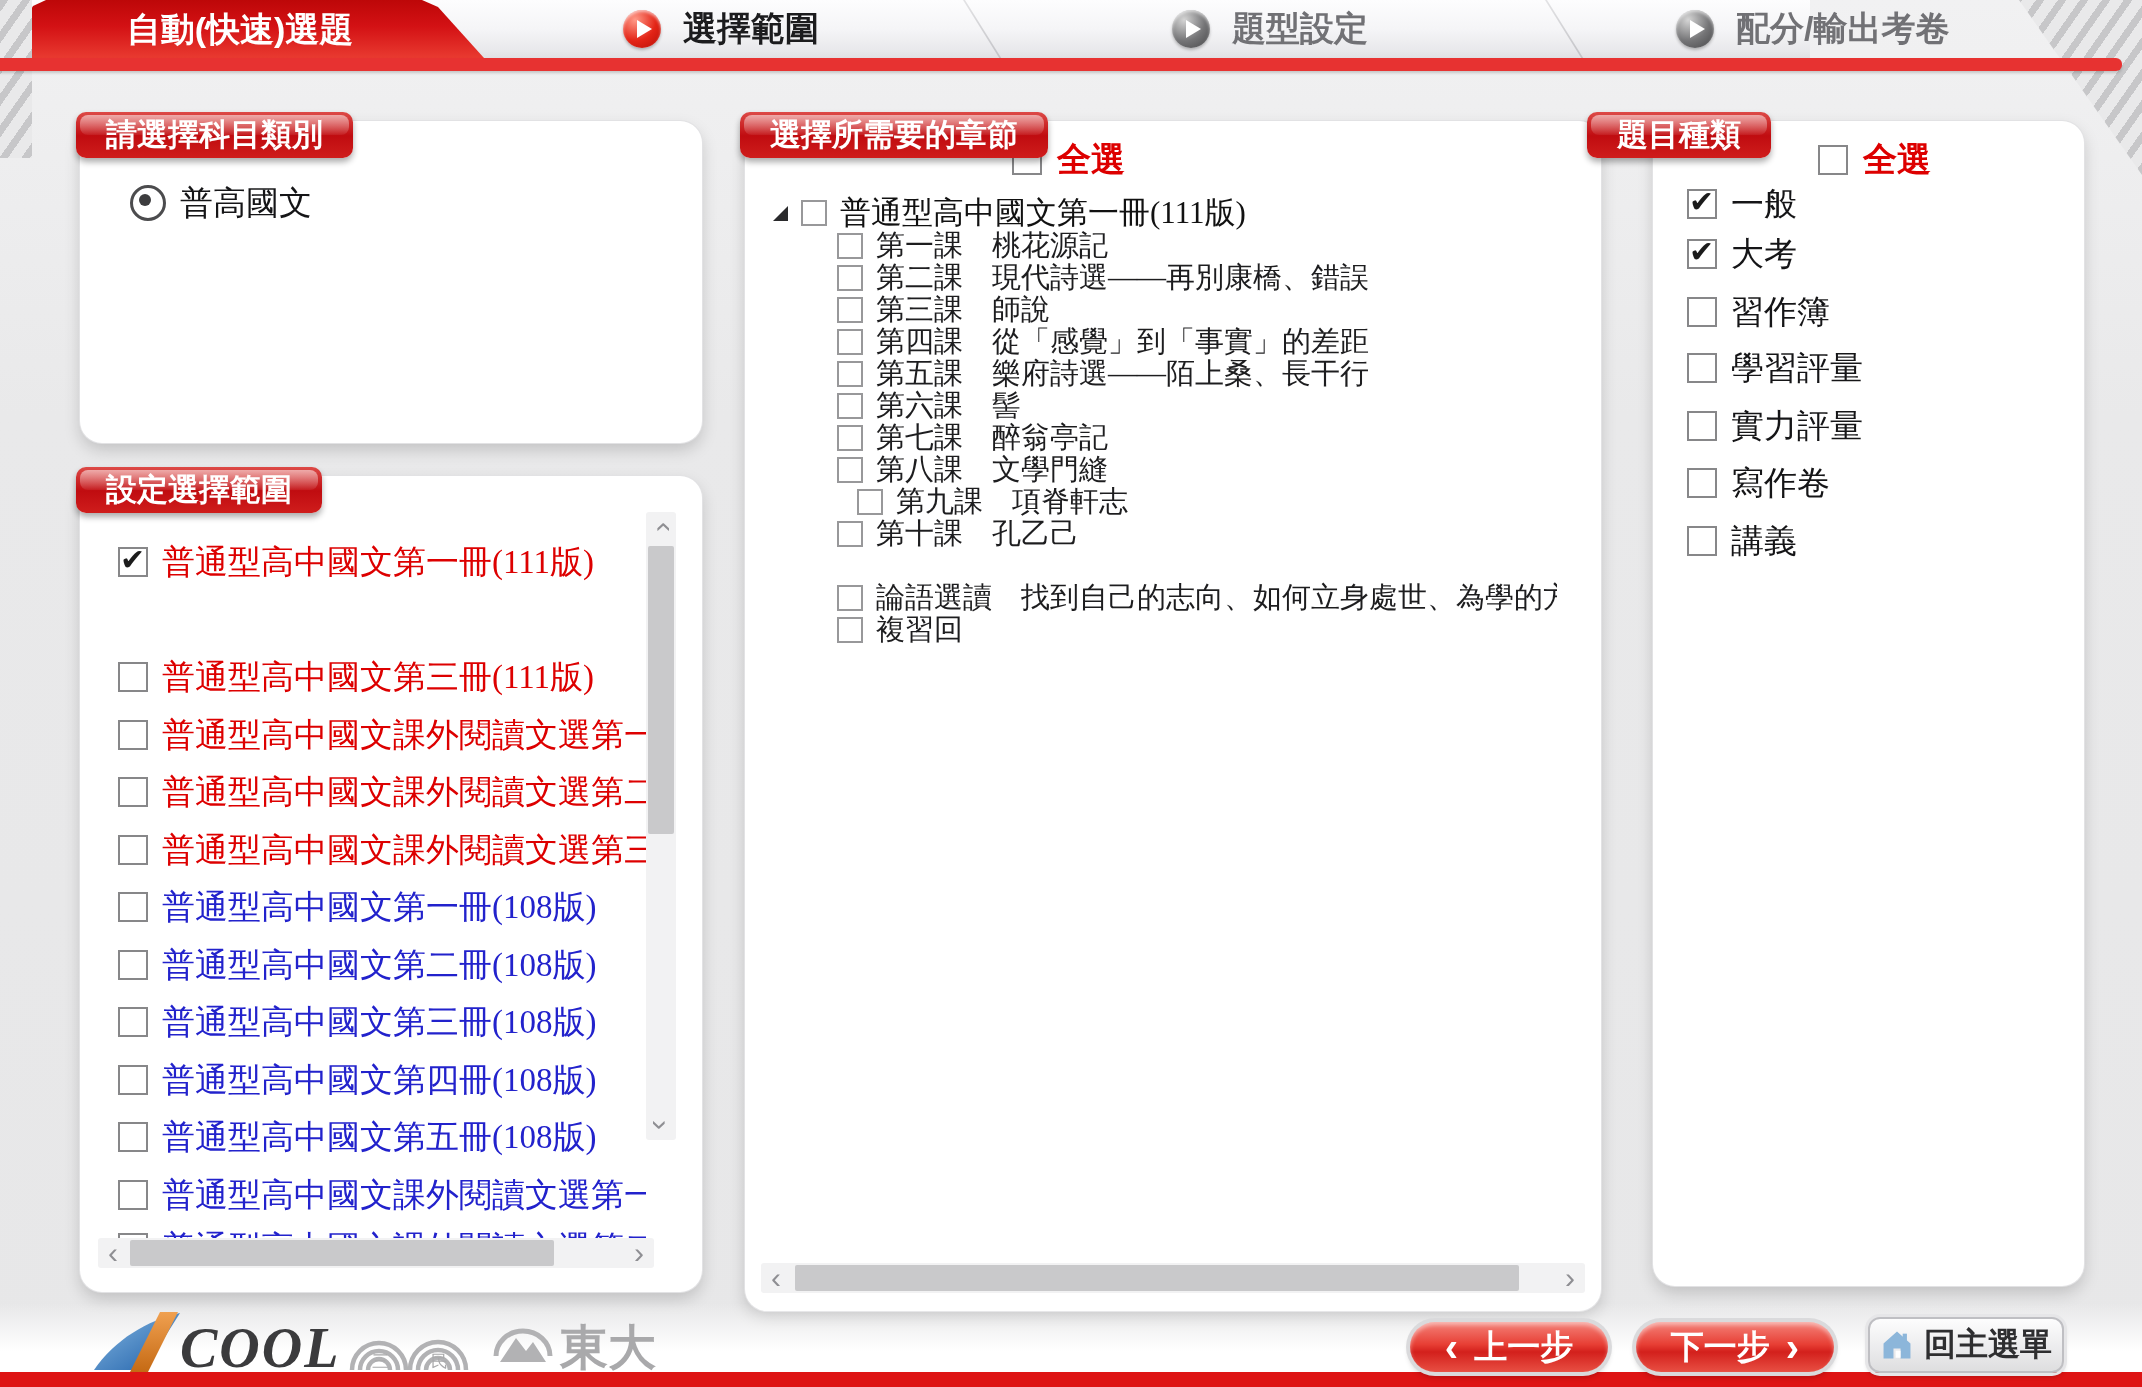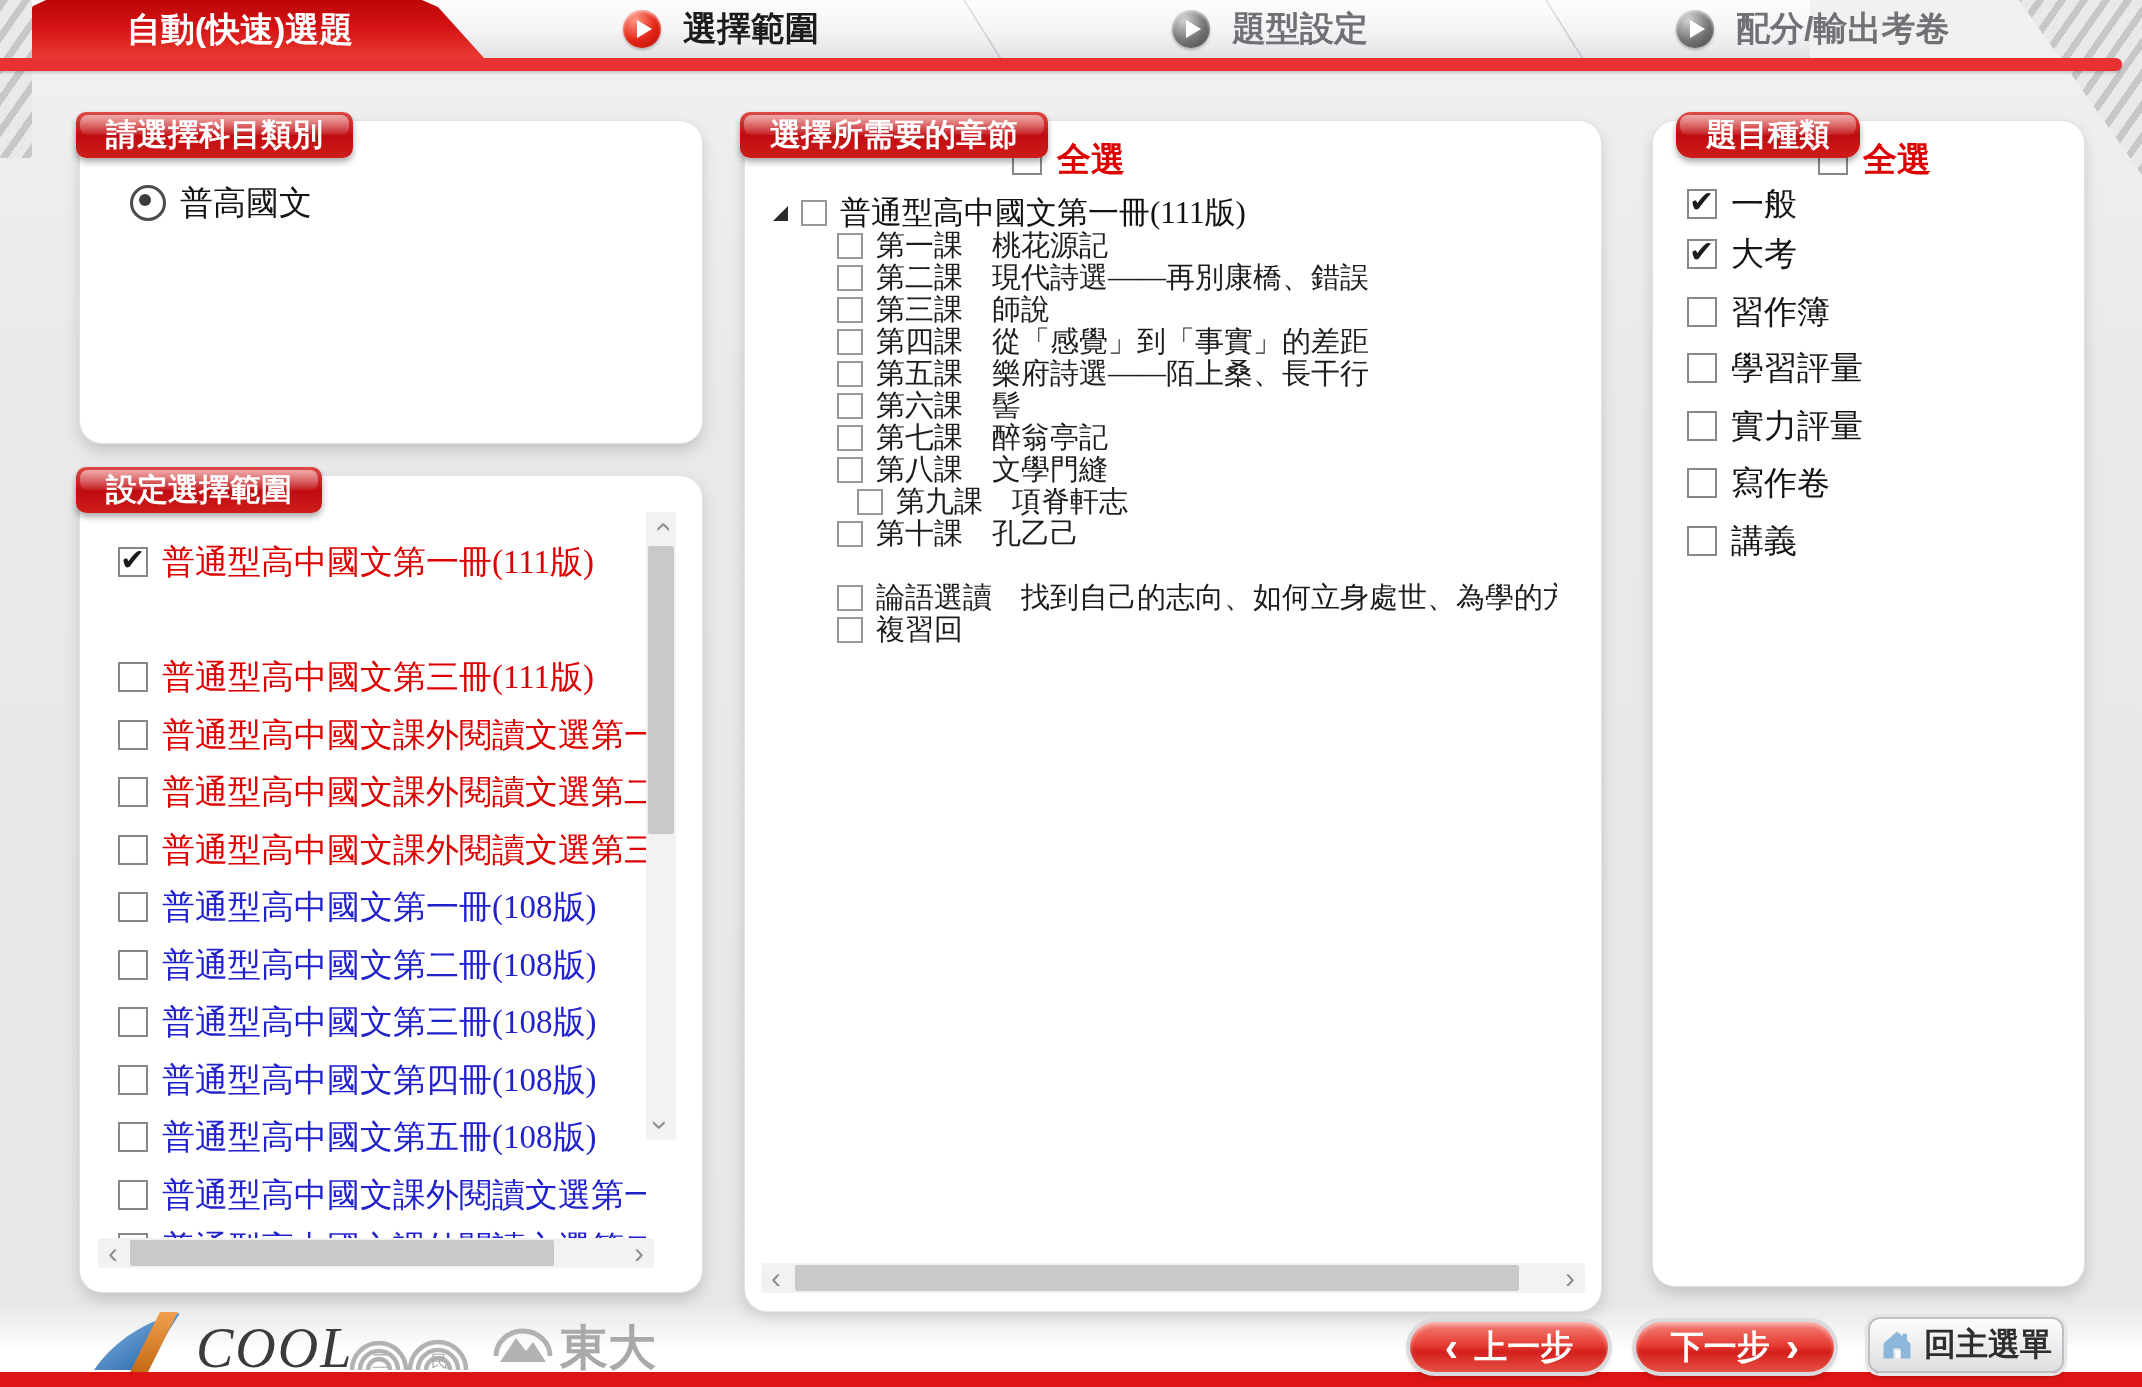--- a/index.html
+++ b/index.html
@@ -81,22 +81,22 @@
     background:linear-gradient(180deg,#f4837a 0%,#e73e34 45%,#d3201c 60%,#e84f43 100%);
     box-shadow:0 0 0 4px #dadadc,0 4px 6px rgba(0,0,0,.3),inset 0 3px 4px rgba(255,255,255,.45);
     display:flex;align-items:center;justify-content:center;gap:16px;}
   .pillbtn .blab{color:#fff;font-size:33px;font-weight:bold;}
   .pillbtn .barrow{color:#fff;font-size:40px;font-weight:bold;line-height:44px;}
   .homebtn{position:absolute;left:1868px;top:1317px;width:196px;height:56px;border-radius:12px;z-index:7;cursor:pointer;
     background:linear-gradient(180deg,#fdfdfd 0%,#ececee 55%,#dededf 100%);
     border:2px solid #bfbfc3;box-shadow:0 0 0 3px #e6e6e8,0 3px 5px rgba(0,0,0,.25);
     display:flex;align-items:center;justify-content:center;gap:10px;box-sizing:border-box;}
   .homebtn .blab{color:#2e2e30;font-size:32px;font-weight:bold;}
-  .logo-text-cool{position:absolute;left:196px;top:1316px;z-index:7;
-    font-family:"Liberation Serif","DejaVu Serif",serif;font-style:italic;font-weight:normal;
+  .logo-text-cool{position:absolute;left:180px;top:1316px;z-index:7;
+    font-family:"Liberation Serif","DejaVu Serif",serif;font-style:italic;font-weight:bold;
     font-size:56px;color:#3b3b3d;letter-spacing:2px;}
   .logo-text-dongda{position:absolute;left:560px;top:1316px;z-index:7;
     font-family:"Liberation Serif","DejaVu Serif",serif;font-weight:bold;font-size:48px;color:#a9a9ab;}
   .sanmin-char{position:absolute;z-index:8;color:#a9a9ab;font-size:17px;font-family:"Liberation Serif",serif;}
   svg{display:block;}
 </style>
 </head>
 <body>
 
 <div class="screen">
@@ -291,21 +291,21 @@
       </div>
     <div class="lrow" style="left:-4px;top:342px;">
         <span class="cb"></span>
         <span class="lbl" style="color:#151517">寫作卷</span>
       </div>
     <div class="lrow" style="left:-4px;top:400px;">
         <span class="cb"></span>
         <span class="lbl" style="color:#151517">講義</span>
       </div>
   </div>
-  <div class="badge" style="left:1676px;top:112px;border-radius:15px;">題目種類</div>
+  <div class="badge" style="left:1587px;top:112px;">題目種類</div>
 
   <div class="footer-fade"></div>
 
   <svg style="position:absolute;left:92px;top:1310px;z-index:7;" width="102" height="64" viewBox="0 0 102 64">
     <defs>
       <linearGradient id="gb" x1="0" y1="0" x2="1" y2="1">
         <stop offset="0" stop-color="#86b8e2"></stop>
           <stop offset="1" stop-color="#1d5ea8"></stop>
       </linearGradient>
       <linearGradient id="go" x1="0" y1="0" x2="0" y2="1">

